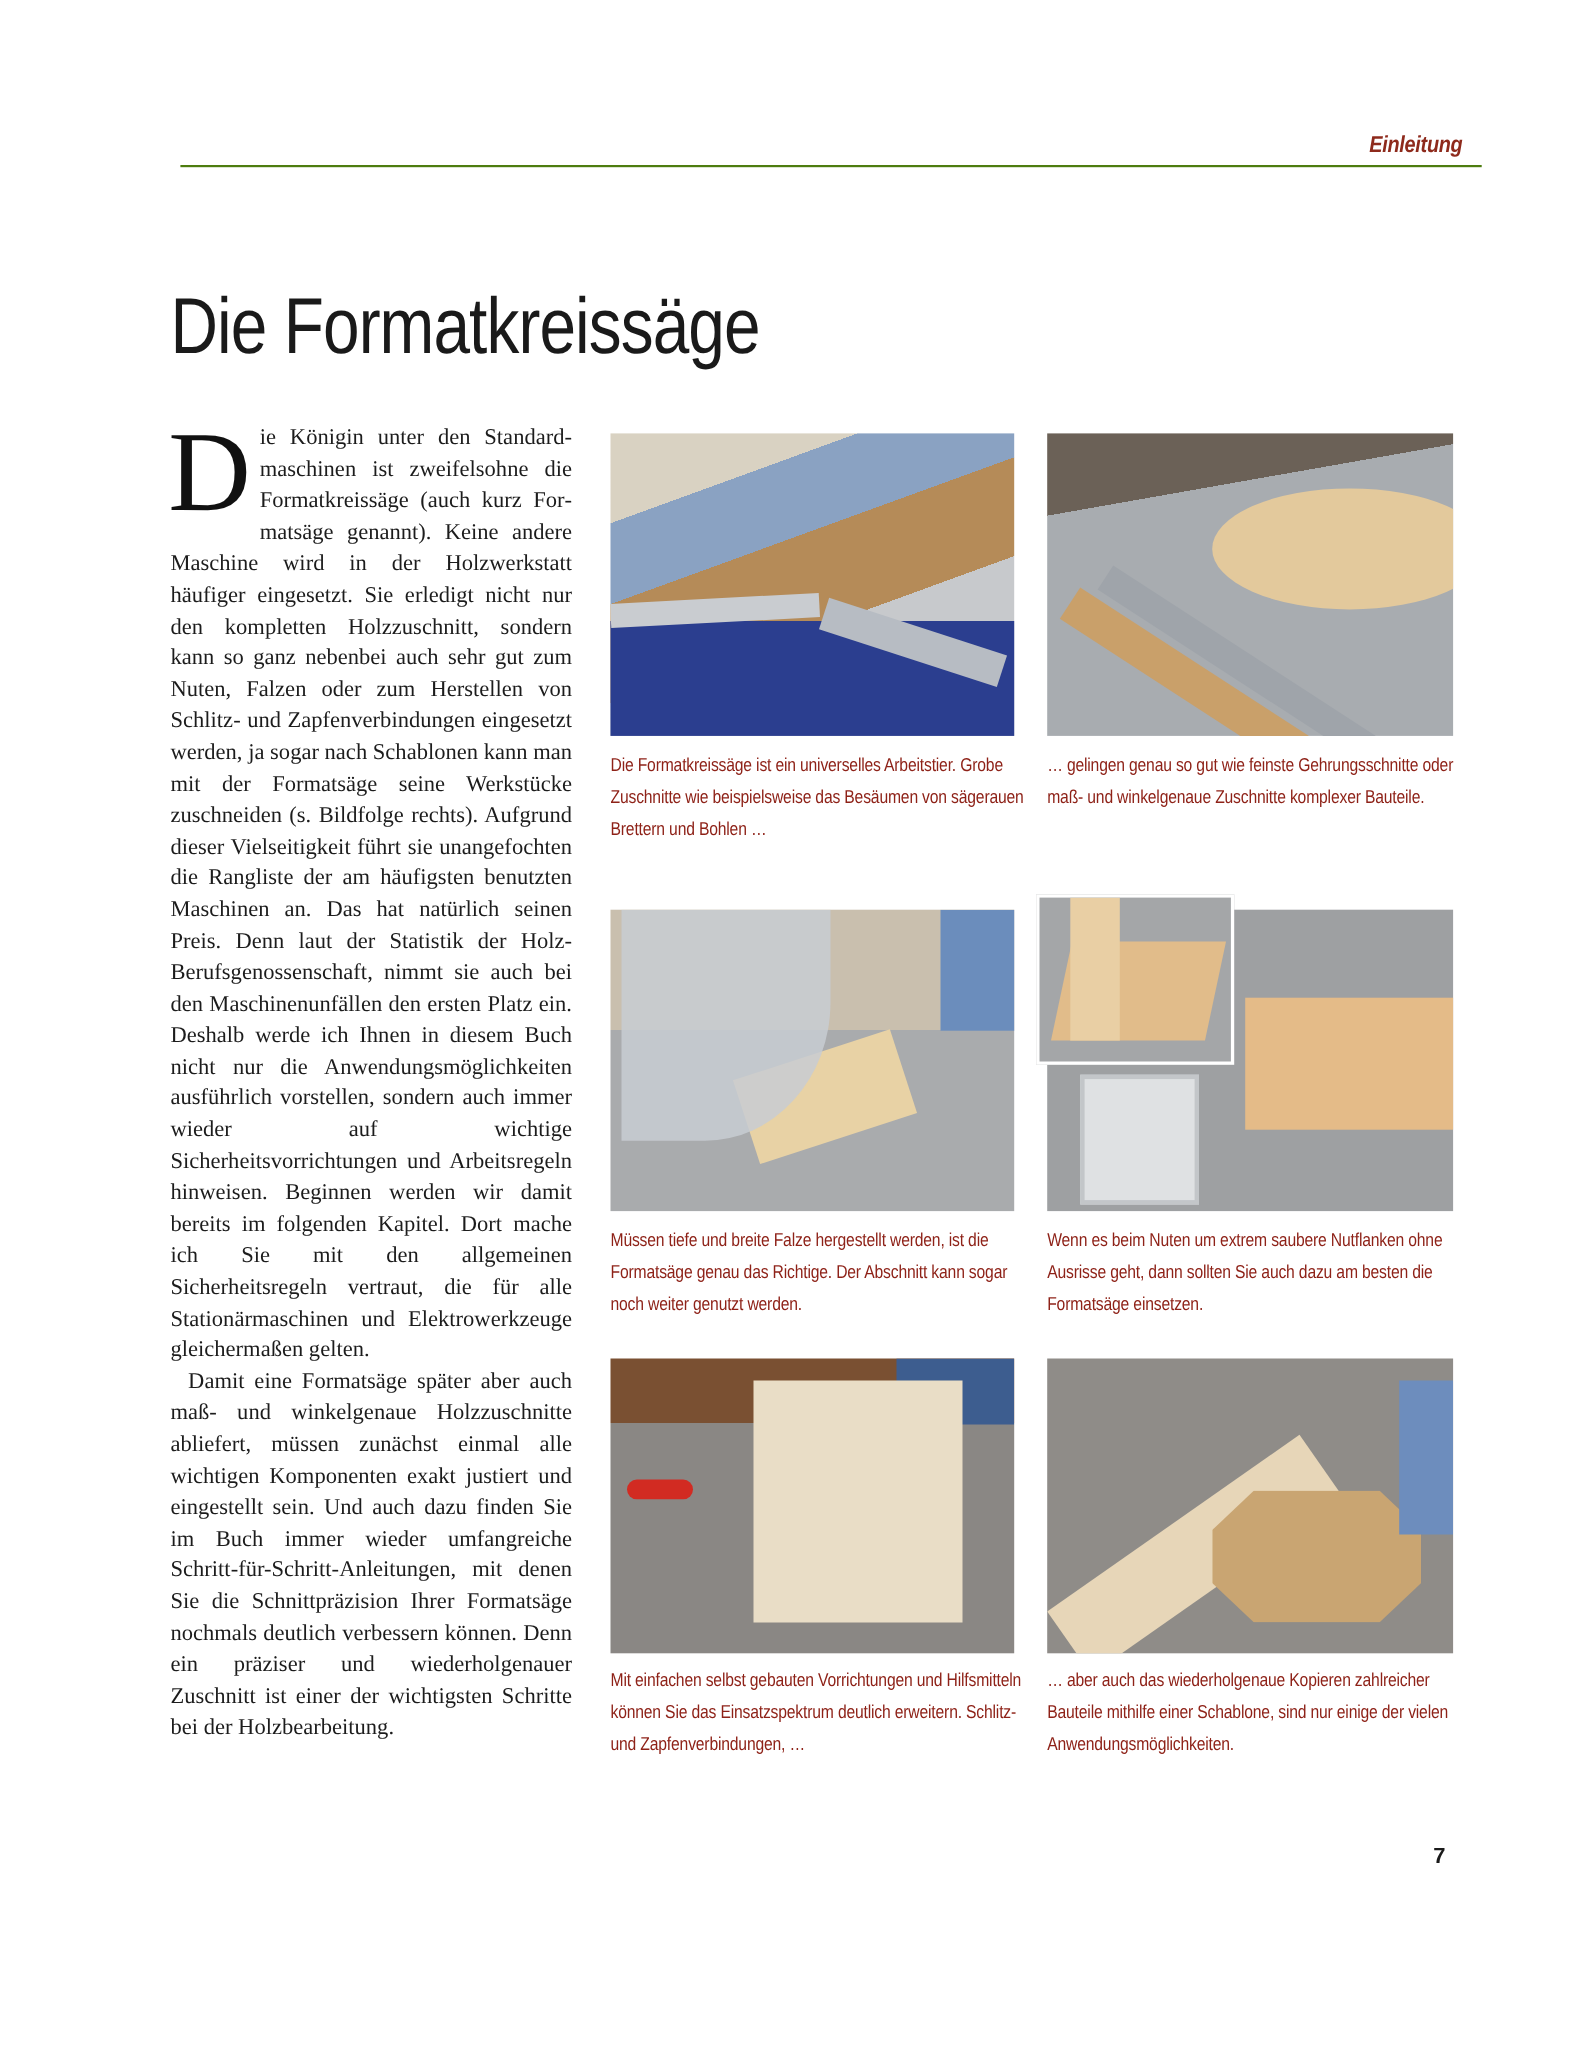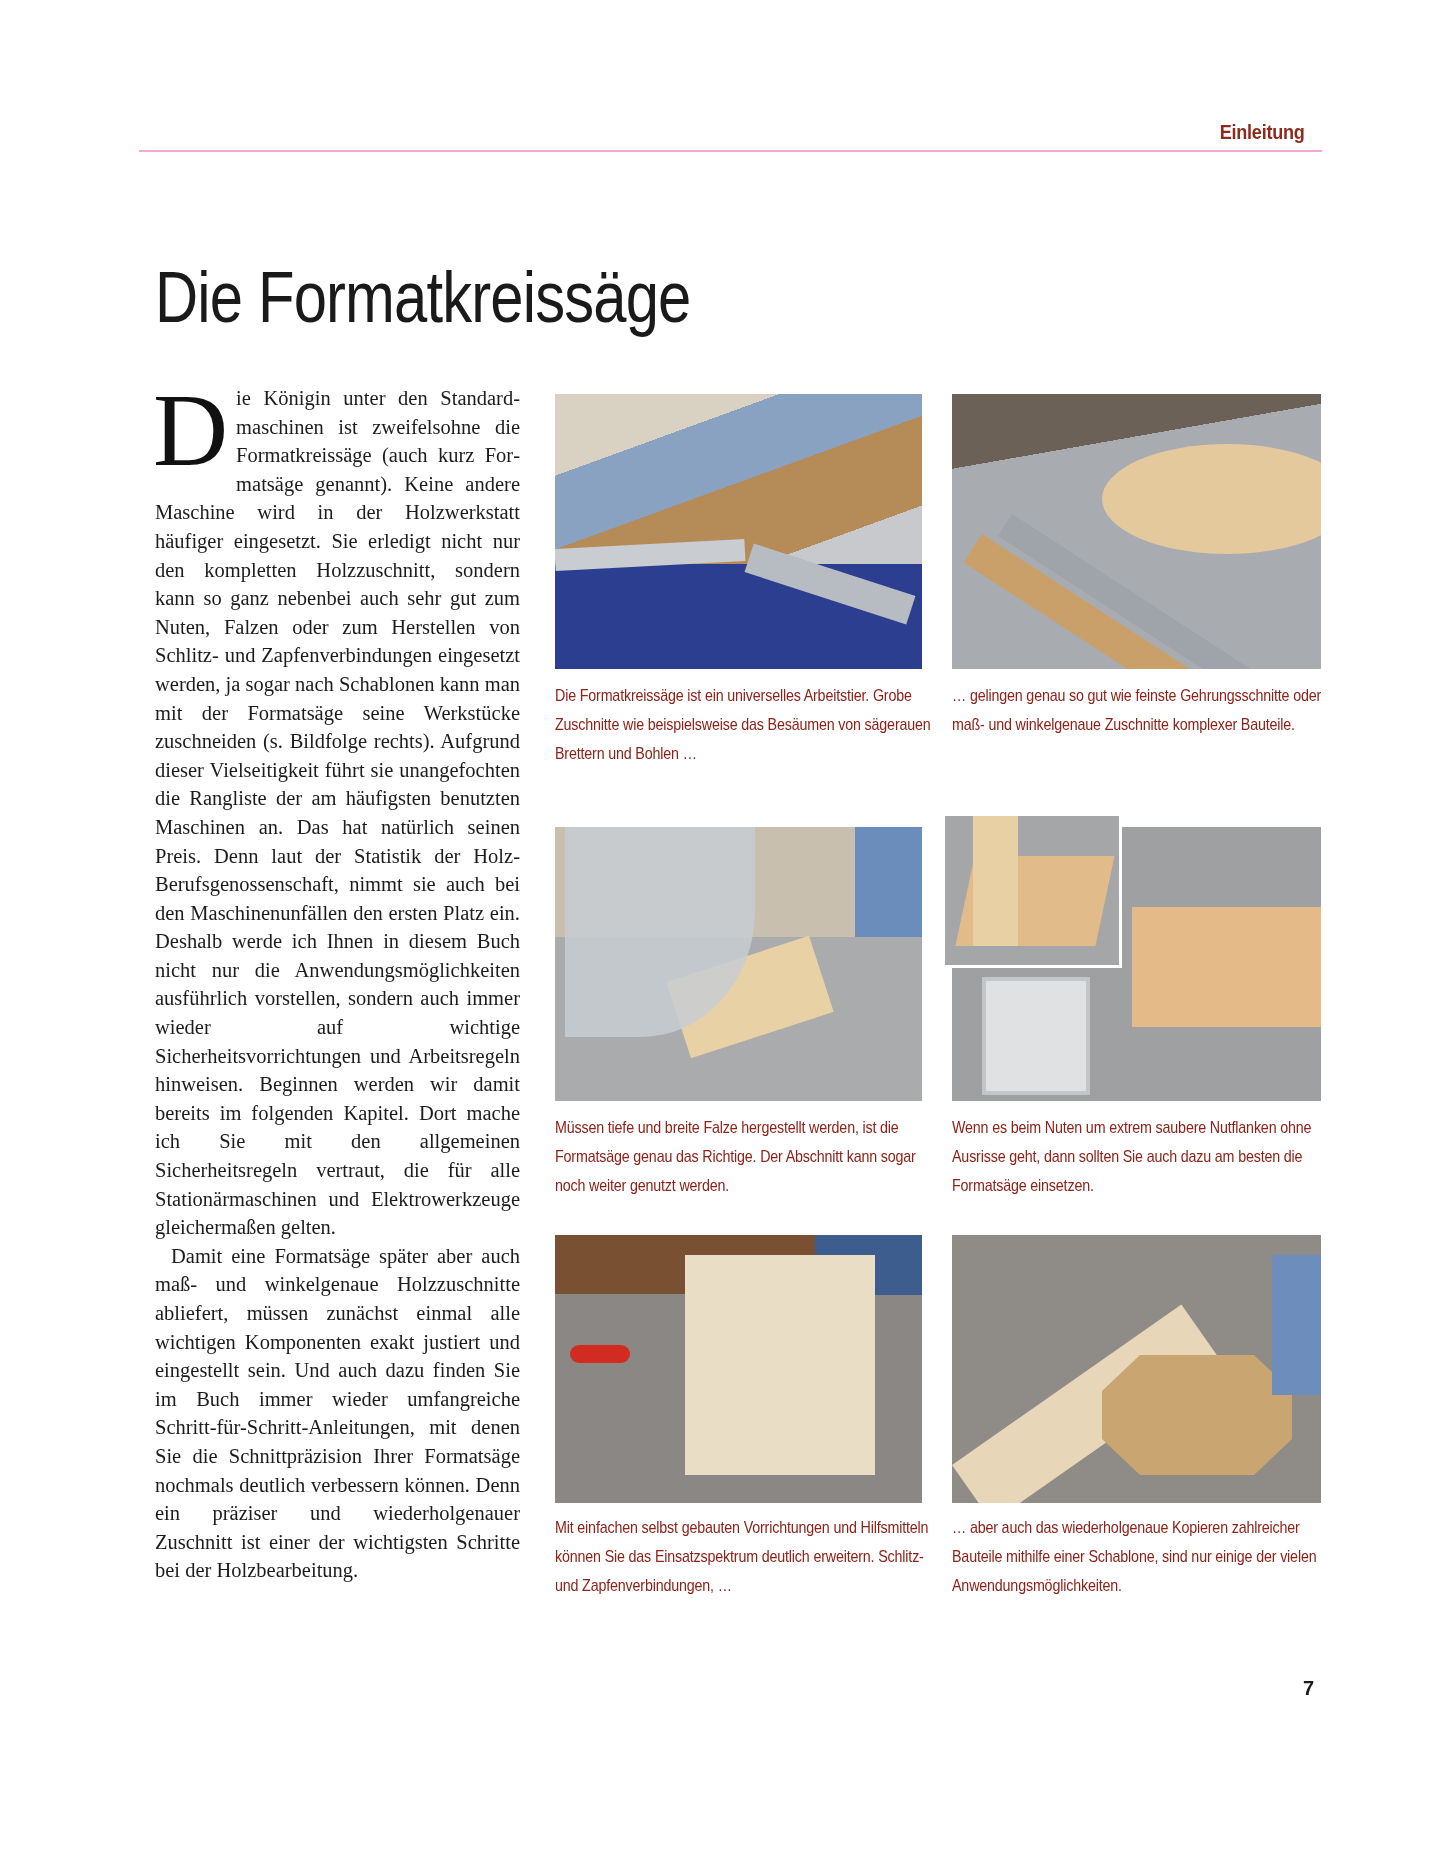--- a/index.html
+++ b/index.html
@@ -1,20 +1,21 @@
 <!DOCTYPE html>
 <html><head>
   <meta charset="utf-8">
   <style>
     html, body { margin: 0; padding: 0; background: #ffffff; }
     body { width: 1445px; height: 1870px; position: relative; overflow: hidden; }
 
     .running-head {
-      position: absolute; left: 139px; top: 118px; width: 1183px; height: 32px;
-      border-bottom: 2px solid #f9a8d4;
+      position: absolute; left: 164px; top: 118px; width: 1183px; height: 32px;
+      border-bottom: 2px solid #4d7c0f;
+      font-style: italic;
     }
     .running-head-label {
       position: absolute; right: 18px; top: 2px;
       font-family: "Liberation Sans", sans-serif; font-size: 21px; font-weight: bold;
       color: #8e2a1c; letter-spacing: -0.3px; transform: scaleX(0.86); transform-origin: right center;
     }
 
     .page-title {
       position: absolute; left: 155px; top: 252px; margin: 0;
       font-family: "Liberation Sans", sans-serif; font-weight: normal;

